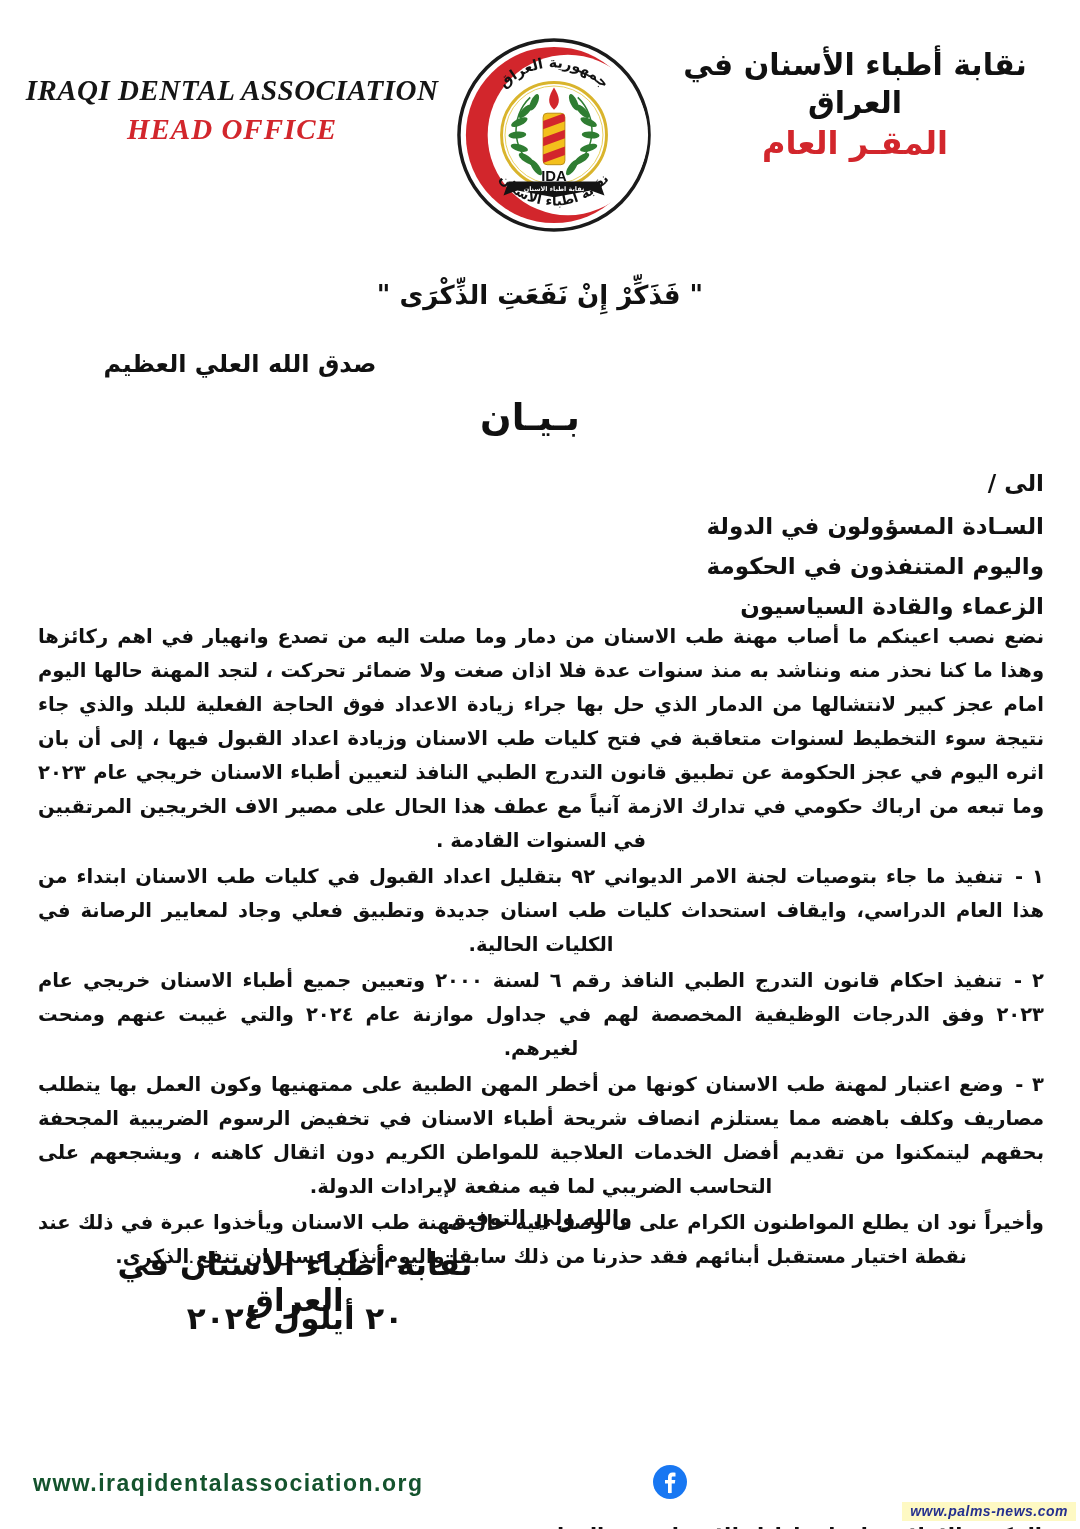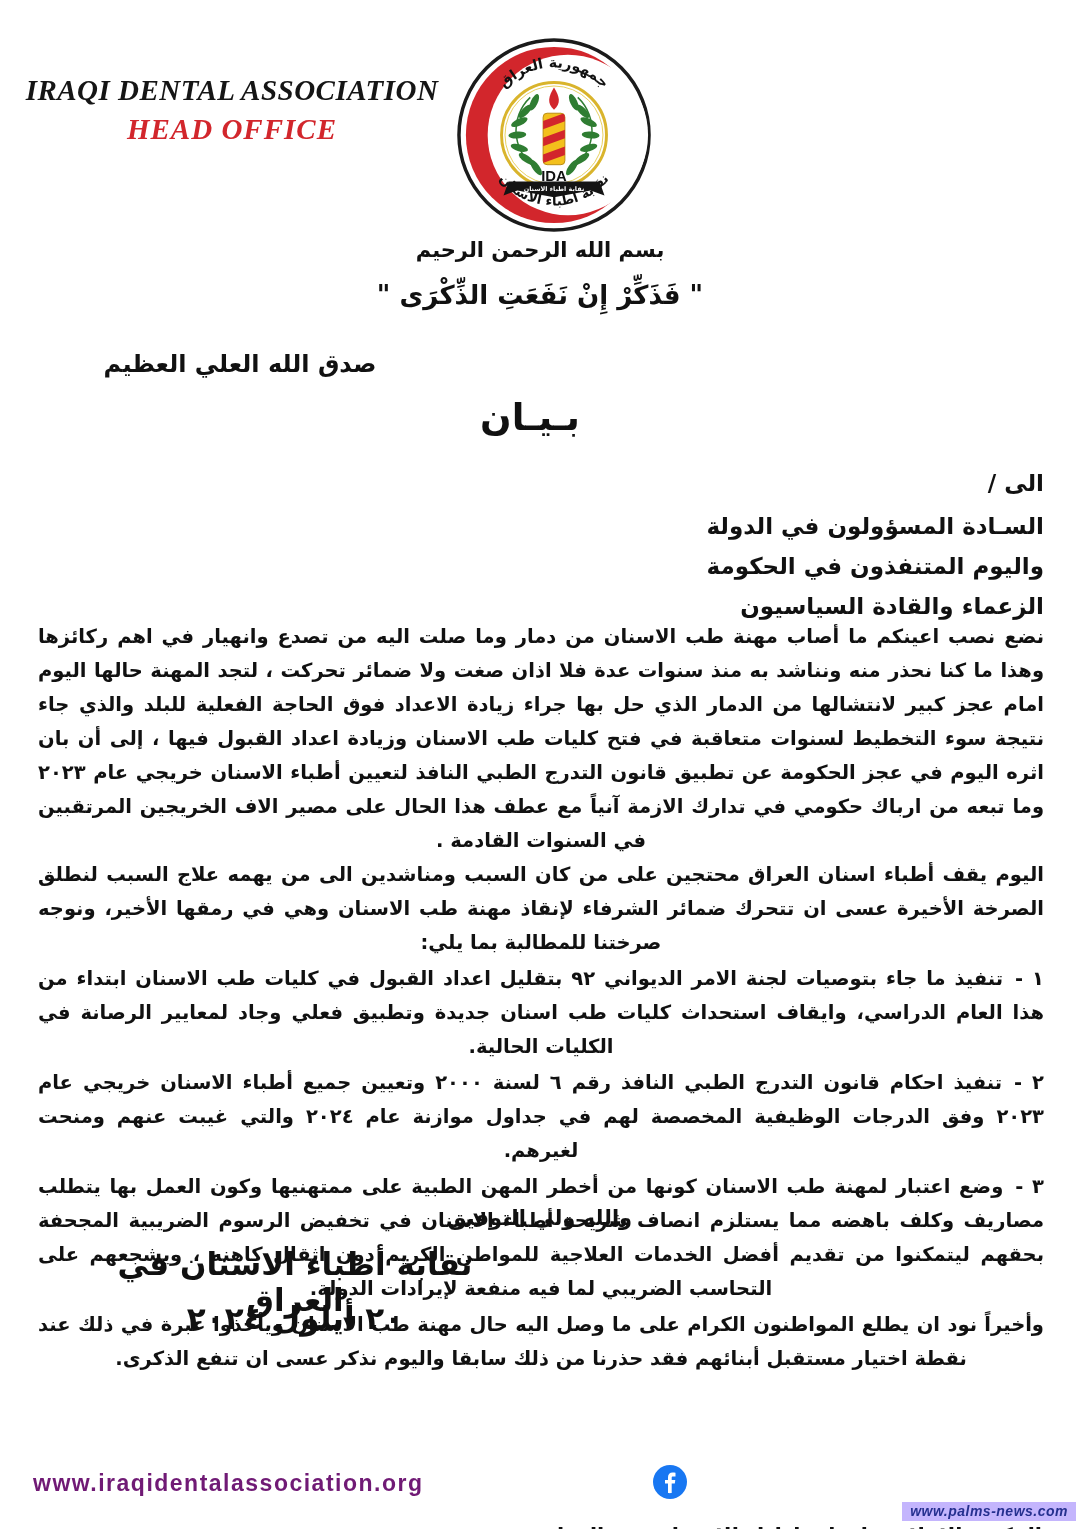--- a/index.html
+++ b/index.html
@@ -35,25 +35,25 @@
   .para{direction:rtl;text-align:justify;text-align-last:center;margin:0;}
   .para.item{margin-top:2px;}
   .item-num{margin-left:12px;}
 
   
   .tawfiq{top:1206px;left:0;width:1044px;font-size:21px;margin-left:18px;}
   .sig-org{top:1246px;left:88px;width:414px;font-size:31px;}
   .sig-date{top:1300px;left:88px;width:414px;font-size:31px;}
 
   
-  .site{left:33px;top:1470px;font-size:23px;letter-spacing:1.5px;font-family:"Liberation Sans",sans-serif;font-weight:bold;color:#701a75;}
+  .site{left:33px;top:1470px;font-size:23px;letter-spacing:1.5px;font-family:"Liberation Sans",sans-serif;font-weight:bold;color:#14532d;}
   .fb-icon{left:652px;top:1464px;width:36px;height:36px;}
   .media-office{right:38px;top:1524px;font-size:21px;}
   .credit{right:4px;top:1502px;font-size:14px;font-style:italic;font-weight:bold;
-          font-family:"Liberation Sans",sans-serif;color:#25308f;background:#c4b5fd;
+          font-family:"Liberation Sans",sans-serif;color:#25308f;background:#fef9c3;
           padding:1px 8px 2px 8px;letter-spacing:.5px;}
 </style>
 </head>
 <body>
 
 <div class="page">
 
   <div class="abs hdr-left">
     <div class="serif l1">IRAQI DENTAL ASSOCIATION</div>
     <div class="serif l2 red">HEAD OFFICE</div>
@@ -109,36 +109,38 @@
         <path d="M100,52 C94.5,61 92.5,68 100,74.5 C107.5,68 105.5,61 100,52 Z" fill="#d2262c"></path>
       </g>
       <text x="100" y="146" text-anchor="middle" font-size="15" font-weight="bold" font-family="Liberation Sans, sans-serif" fill="#111">IDA</text>
       <g>
         <path d="M54,147 L146,147 L151,161 L137,156 L100,163 L63,156 L49,161 Z" fill="#141414"></path>
         <text x="100" y="157" text-anchor="middle" font-size="6.5" font-weight="bold" fill="#ffffff" font-family="DejaVu Sans, sans-serif">نقابة اطباء الاسنان</text>
       </g>
     </svg>
   </div>
 
+  <div class="abs hdr-right">
+    <div class="ar l1">نقابة أطباء الأسنان في العراق</div>
+    <div class="ar l2 red">المقـر العام</div>
+  </div>
 
-  <div class="abs bismillah center ar">بسم الله الرحمن الرحيم</div>
   <div class="abs verse center ar">" فَذَكِّرْ إِنْ نَفَعَتِ الذِّكْرَى "</div>
   <div class="abs attribution center ar">صدق الله العلي العظيم</div>
   <div class="abs doc-title center ar">بـيـان</div>
 
   <div class="abs addr-to ar">الى /</div>
   <div class="abs addr-lines ar">
     <div>السـادة المسؤولون في الدولة</div>
     <div>واليوم المتنفذون في الحكومة</div>
     <div>الزعماء والقادة السياسيون</div>
   </div>
 
   <div class="abs body-block ar">
     <p class="para">نضع نصب اعينكم ما أصاب مهنة طب الاسنان من دمار وما صلت اليه من تصدع وانهيار في اهم ركائزها وهذا ما كنا نحذر منه ونناشد به منذ سنوات عدة فلا اذان صغت ولا ضمائر تحركت ، لتجد المهنة حالها اليوم امام عجز كبير لانتشالها من الدمار الذي حل بها جراء زيادة الاعداد فوق الحاجة الفعلية للبلد والذي جاء نتيجة سوء التخطيط لسنوات متعاقبة في فتح كليات طب الاسنان وزيادة اعداد القبول فيها ، إلى أن بان اثره اليوم في عجز الحكومة عن تطبيق قانون التدرج الطبي النافذ لتعيين أطباء الاسنان خريجي عام ٢٠٢٣ وما تبعه من ارباك حكومي في تدارك الازمة آنياً مع عطف هذا الحال على مصير الاف الخريجين المرتقبين في السنوات القادمة .</p>
-    <p class="para">اليوم يقف أطباء اسنان العراق محتجين على من كان السبب ومناشدين الى من يهمه علاج السبب لنطلق الصرخة الأخيرة عسى ان تتحرك ضمائر الشرفاء لإنقاذ مهنة طب الاسنان وهي في رمقها الأخير، ونوجه صرختنا للمطالبة بما يلي:</p>
     <p class="para item"><span class="item-num">١ -</span><span>تنفيذ ما جاء بتوصيات لجنة الامر الديواني ٩٢ بتقليل اعداد القبول في كليات طب الاسنان ابتداء من هذا العام الدراسي، وايقاف استحداث كليات طب اسنان جديدة وتطبيق فعلي وجاد لمعايير الرصانة في الكليات الحالية.</span></p>
     <p class="para item"><span class="item-num">٢ -</span><span>تنفيذ احكام قانون التدرج الطبي النافذ رقم ٦ لسنة ٢٠٠٠ وتعيين جميع أطباء الاسنان خريجي عام ٢٠٢٣ وفق الدرجات الوظيفية المخصصة لهم في جداول موازنة عام ٢٠٢٤ والتي غيبت عنهم ومنحت لغيرهم.</span></p>
     <p class="para item"><span class="item-num">٣ -</span><span>وضع اعتبار لمهنة طب الاسنان كونها من أخطر المهن الطبية على ممتهنيها وكون العمل بها يتطلب مصاريف وكلف باهضه مما يستلزم انصاف شريحة أطباء الاسنان في تخفيض الرسوم الضريبية المجحفة بحقهم ليتمكنوا من تقديم أفضل الخدمات العلاجية للمواطن الكريم دون اثقال كاهنه ، ويشجعهم على التحاسب الضريبي لما فيه منفعة لإيرادات الدولة.</span></p>
     <p class="para item">وأخيراً نود ان يطلع المواطنون الكرام على ما وصل اليه حال مهنة طب الاسنان ويأخذوا عبرة في ذلك عند نقطة اختيار مستقبل أبنائهم فقد حذرنا من ذلك سابقا واليوم نذكر عسى ان تنفع الذكرى.</p>
   </div>
 
   <div class="abs tawfiq center ar">والله ولي التوفيق</div>
   <div class="abs sig-org center ar">نقابة أطباء الاسنان في العراق</div>
   <div class="abs sig-date center ar">٢٠ أيلول ٢٠٢٤</div>
 

